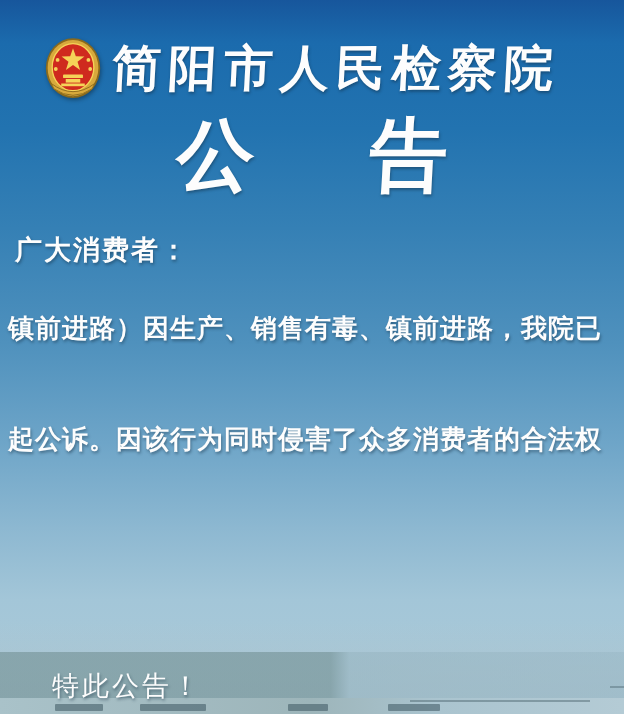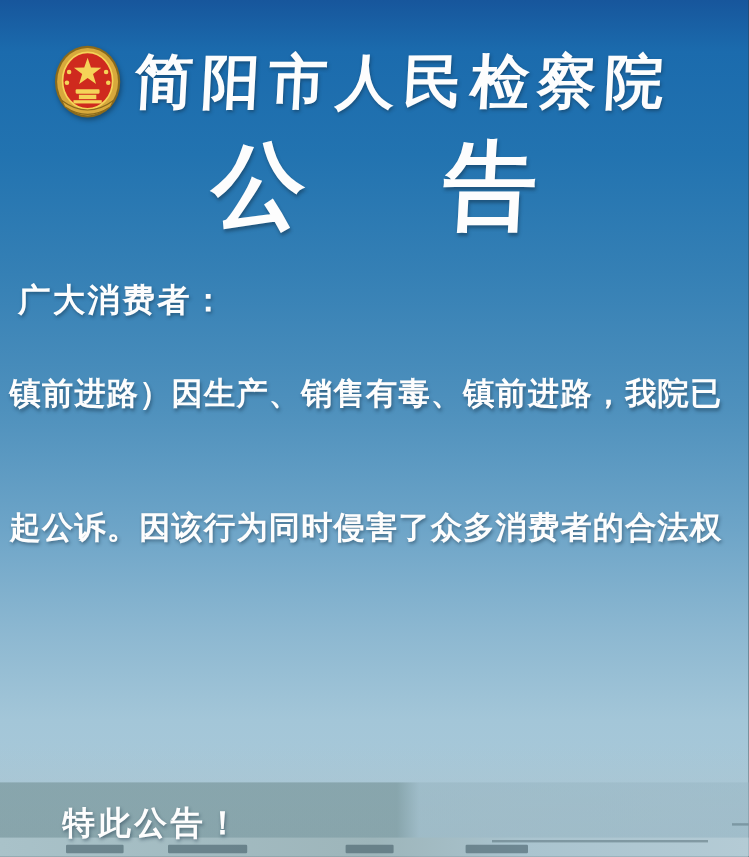--- a/index.html
+++ b/index.html
@@ -53,21 +53,21 @@
     font-size:27px;font-weight:bold;letter-spacing:2px;margin-top:36px;
   }
   .body-lines{
     position:absolute;top:236px;left:8px;right:6px;
     font-size:26px;font-weight:bold;
     line-height:37px;letter-spacing:1px;
     white-space:pre-wrap;
   }
   .closing{
     position:absolute;top:668px;left:52px;
-    font-size:27px;font-weight:bold;letter-spacing:3px;
+    font-size:27px;font-weight:normal;letter-spacing:3px;
     z-index:5;
   }
   
   .haze{
     position:absolute;left:0;right:0;top:620px;height:94px;
     background:linear-gradient(180deg,rgba(175,200,212,0) 0%,rgba(170,195,205,.55) 55%,rgba(165,190,200,.6) 100%);
     pointer-events:none;
   }
   .building-band{
     position:absolute;left:0;right:0;top:652px;height:62px;

